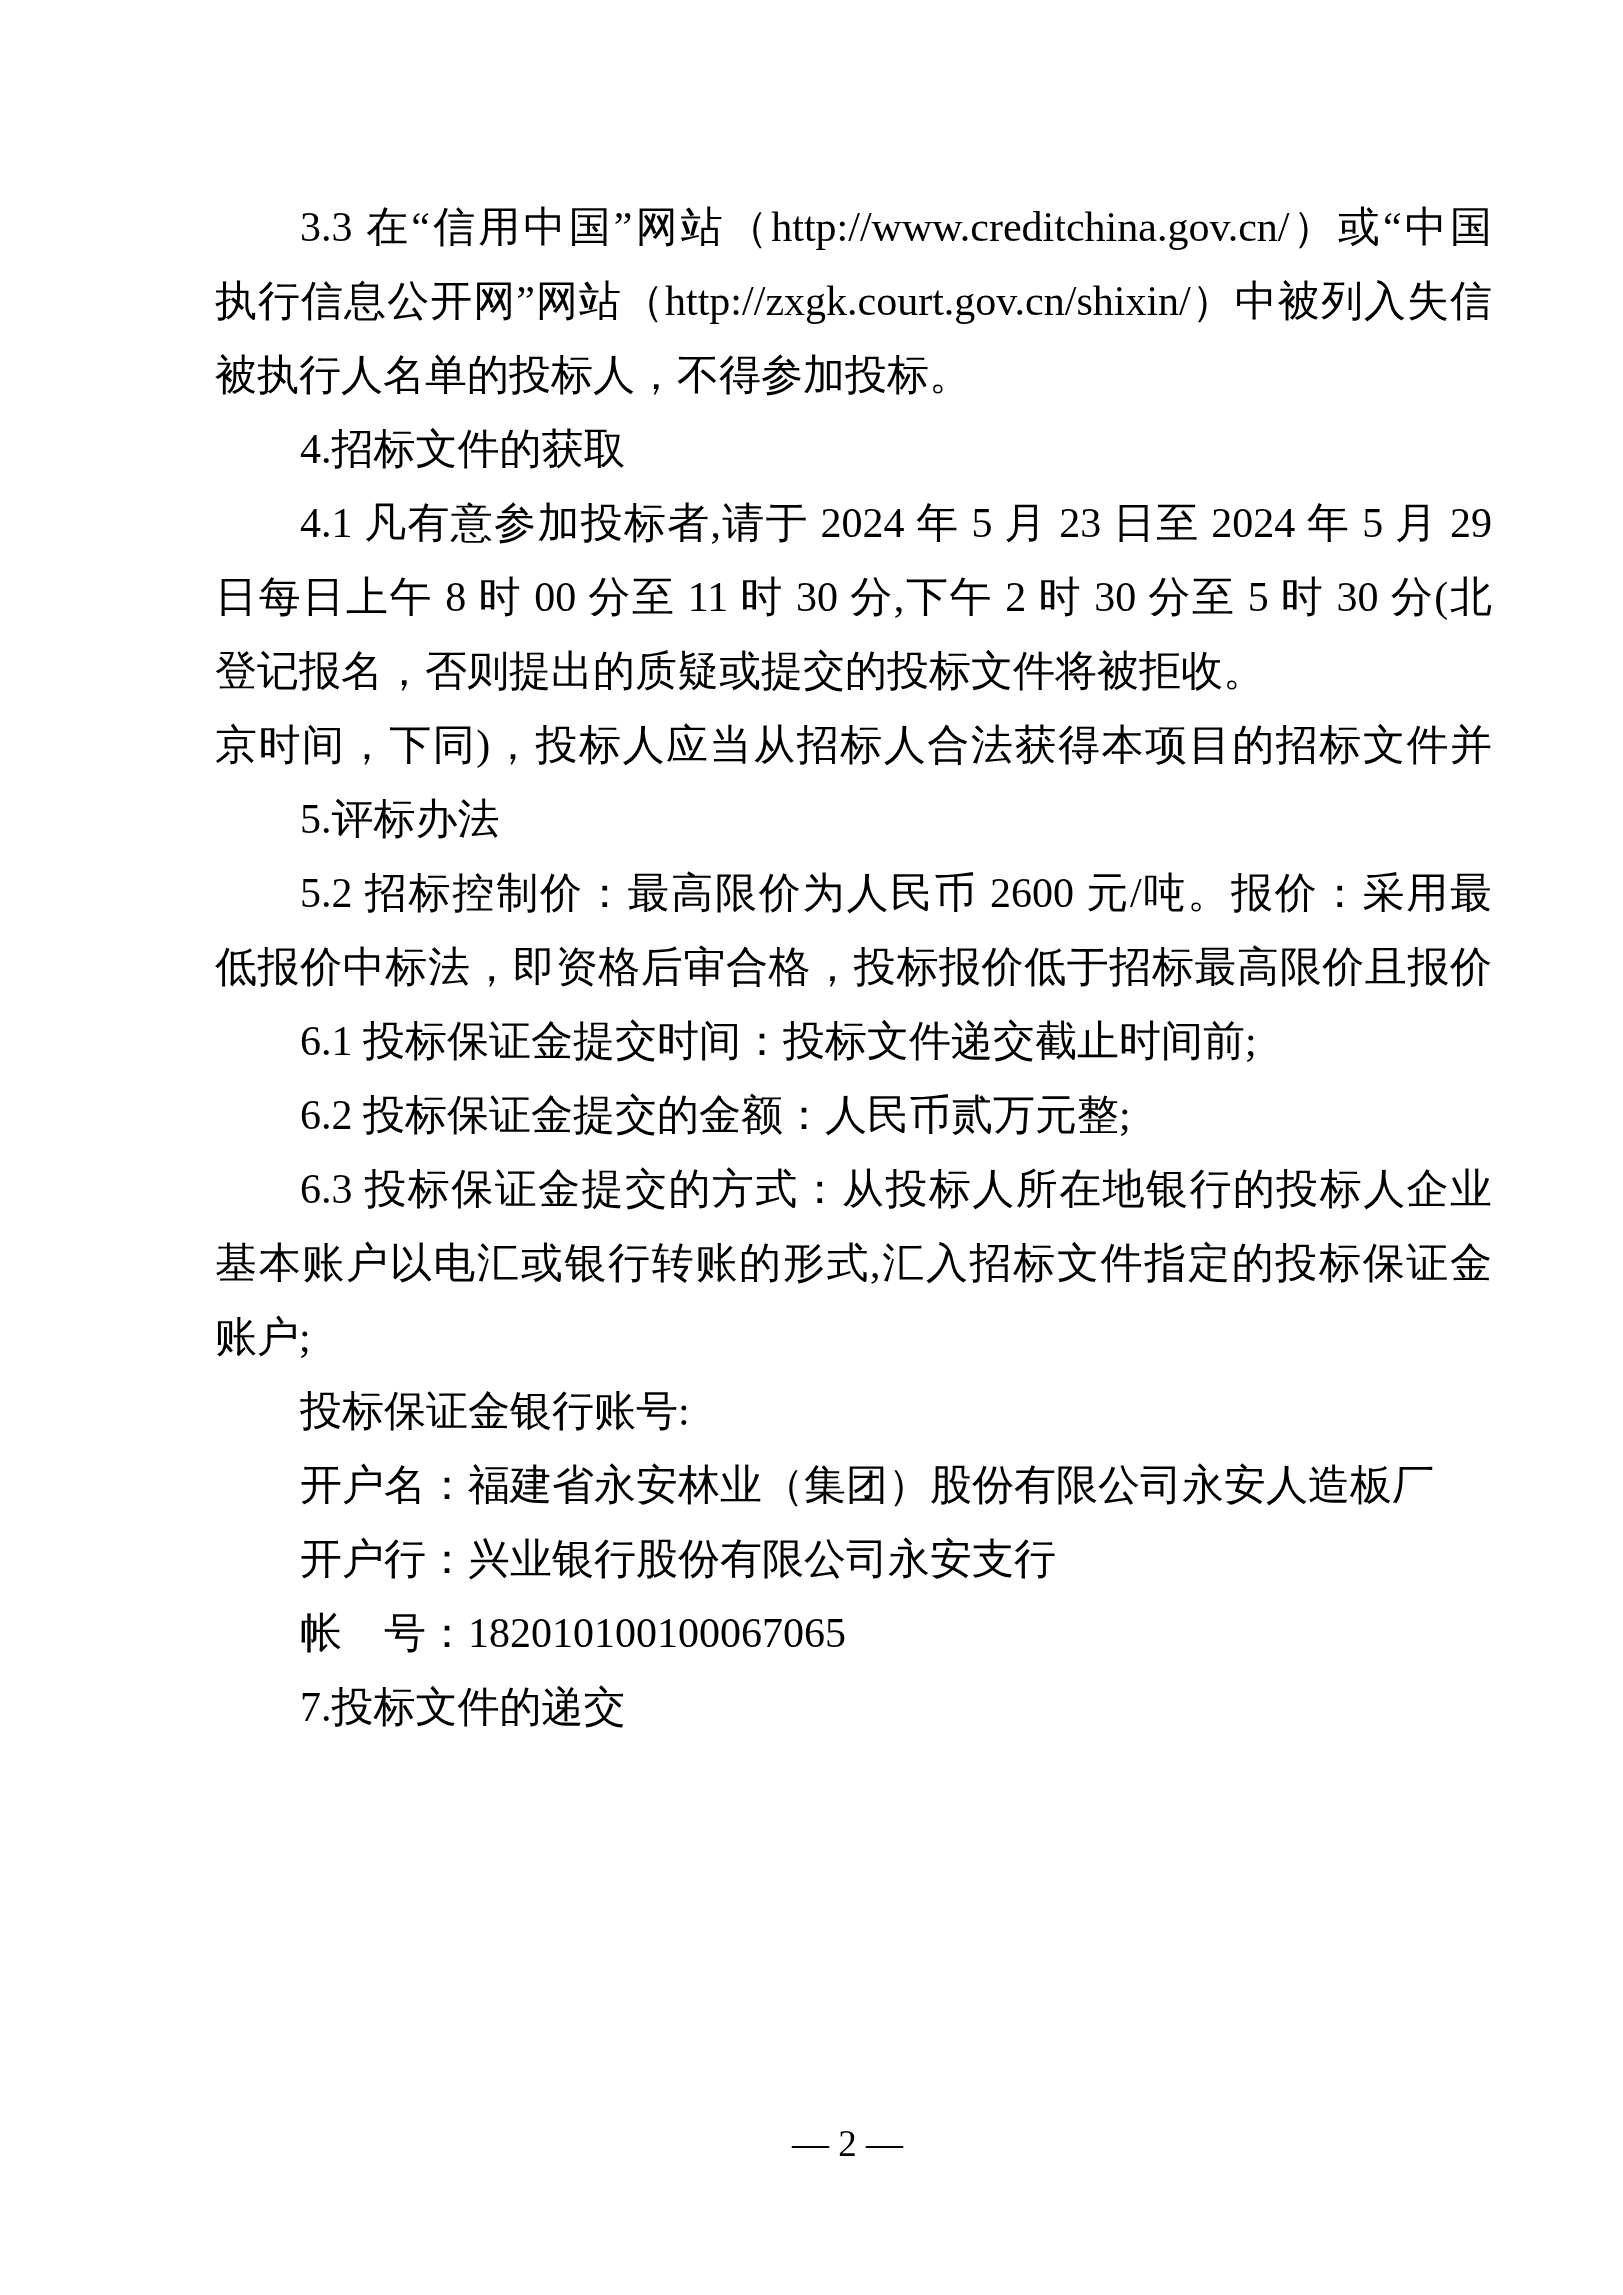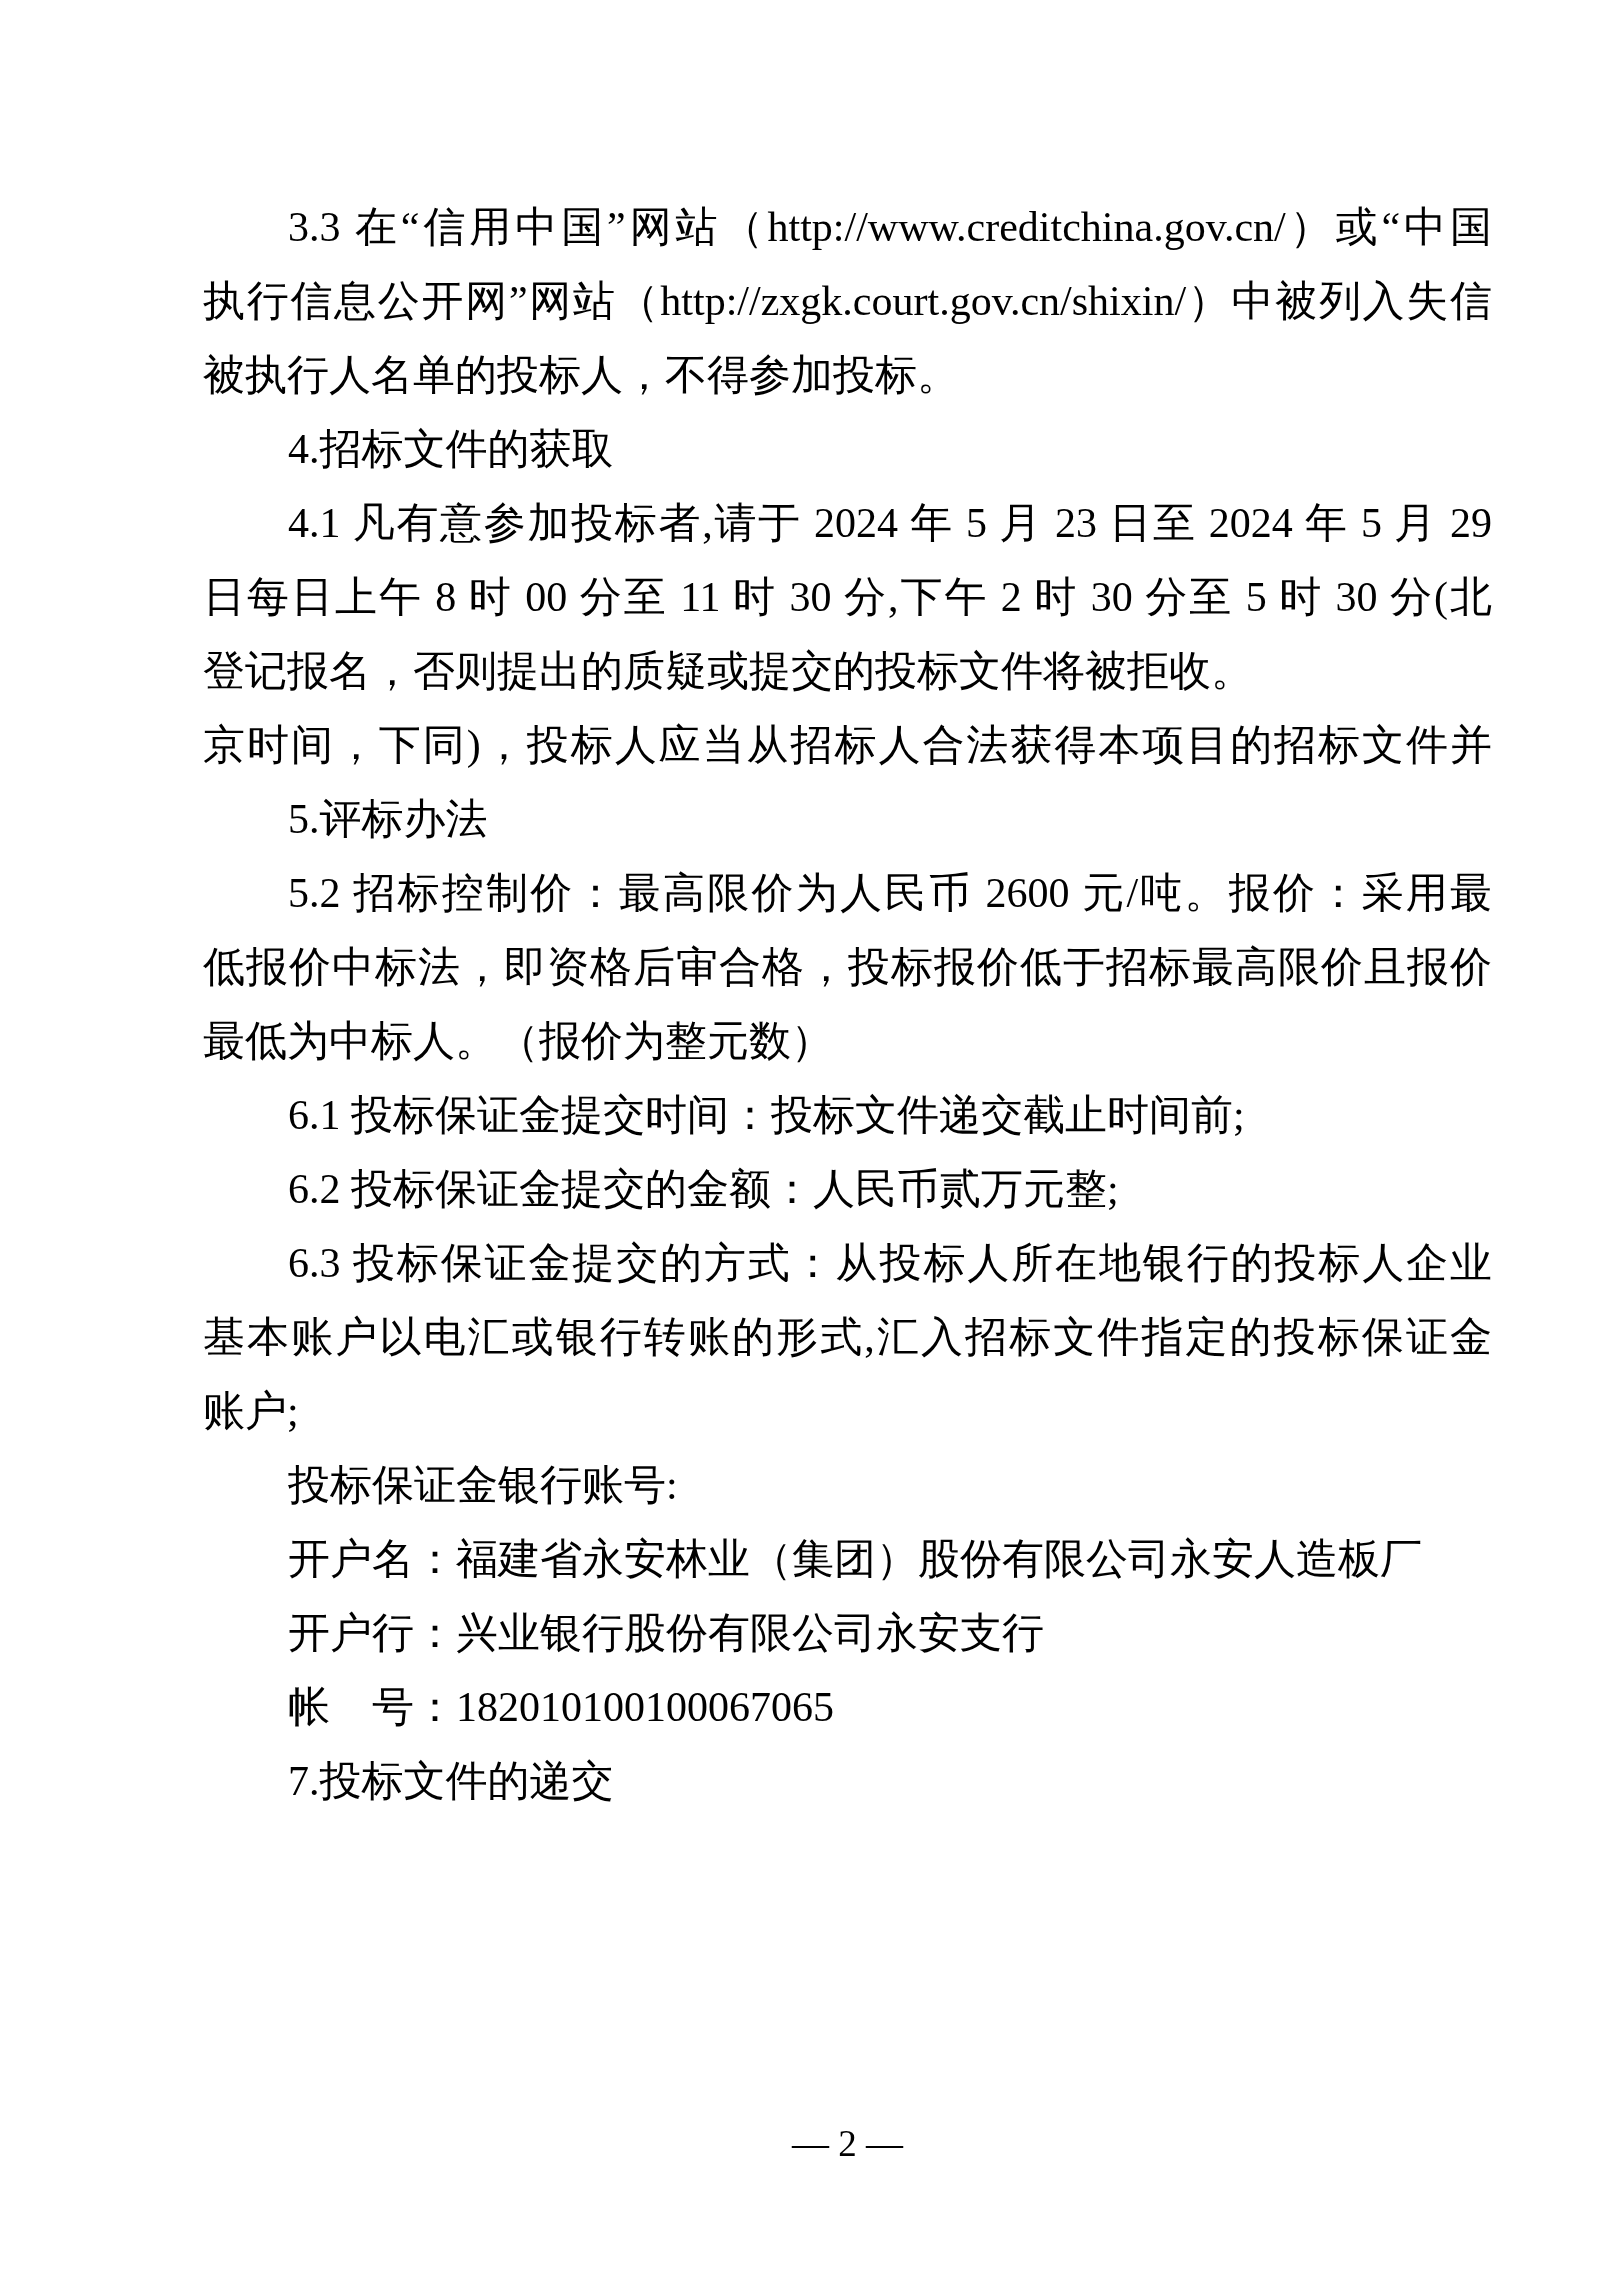--- a/index.html
+++ b/index.html
@@ -22,20 +22,21 @@
     top: 190px;
     width: 1289px;
   }
   .line {
     font-size: 42px;
     line-height: 74px;
     height: 74px;
     text-align: left;
     white-space: normal;
     overflow: hidden;
+    margin-left: 12px;
   }
   .indent {
     padding-left: 85px;
   }
   .just {
     text-align: justify;
     text-align-last: justify;
     text-justify: inter-character;
   }
   .head {
@@ -60,21 +61,20 @@
     <div class="line just">执行信息公开网”网站（http://zxgk.court.gov.cn/shixin/）中被列入失信</div>
     <div class="line">被执行人名单的投标人，不得参加投标。</div>
     <div class="line indent head">4.招标文件的获取</div>
     <div class="line indent just">4.1 凡有意参加投标者,请于 2024 年 5 月 23 日至 2024 年 5 月 29</div>
     <div class="line just">日每日上午 8 时 00 分至 11 时 30 分,下午 2 时 30 分至 5 时 30 分(北</div>
     <div class="line">登记报名，否则提出的质疑或提交的投标文件将被拒收。</div>
     <div class="line just">京时间，下同)，投标人应当从招标人合法获得本项目的招标文件并</div>
     <div class="line indent head">5.评标办法</div>
     <div class="line indent just">5.2 招标控制价：最高限价为人民币 2600 元/吨。报价：采用最</div>
     <div class="line just">低报价中标法，即资格后审合格，投标报价低于招标最高限价且报价</div>
-    <div class="line">最低为中标人。（报价为整元数）</div>
     <div class="line indent">6.1 投标保证金提交时间：投标文件递交截止时间前;</div>
     <div class="line indent">6.2 投标保证金提交的金额：人民币贰万元整;</div>
     <div class="line indent just">6.3 投标保证金提交的方式：从投标人所在地银行的投标人企业</div>
     <div class="line just">基本账户以电汇或银行转账的形式,汇入招标文件指定的投标保证金</div>
     <div class="line">账户;</div>
     <div class="line indent">投标保证金银行账号:</div>
     <div class="line indent">开户名：福建省永安林业（集团）股份有限公司永安人造板厂</div>
     <div class="line indent">开户行：兴业银行股份有限公司永安支行</div>
     <div class="line indent">帐　号：182010100100067065</div>
     <div class="line indent head">7.投标文件的递交</div>

